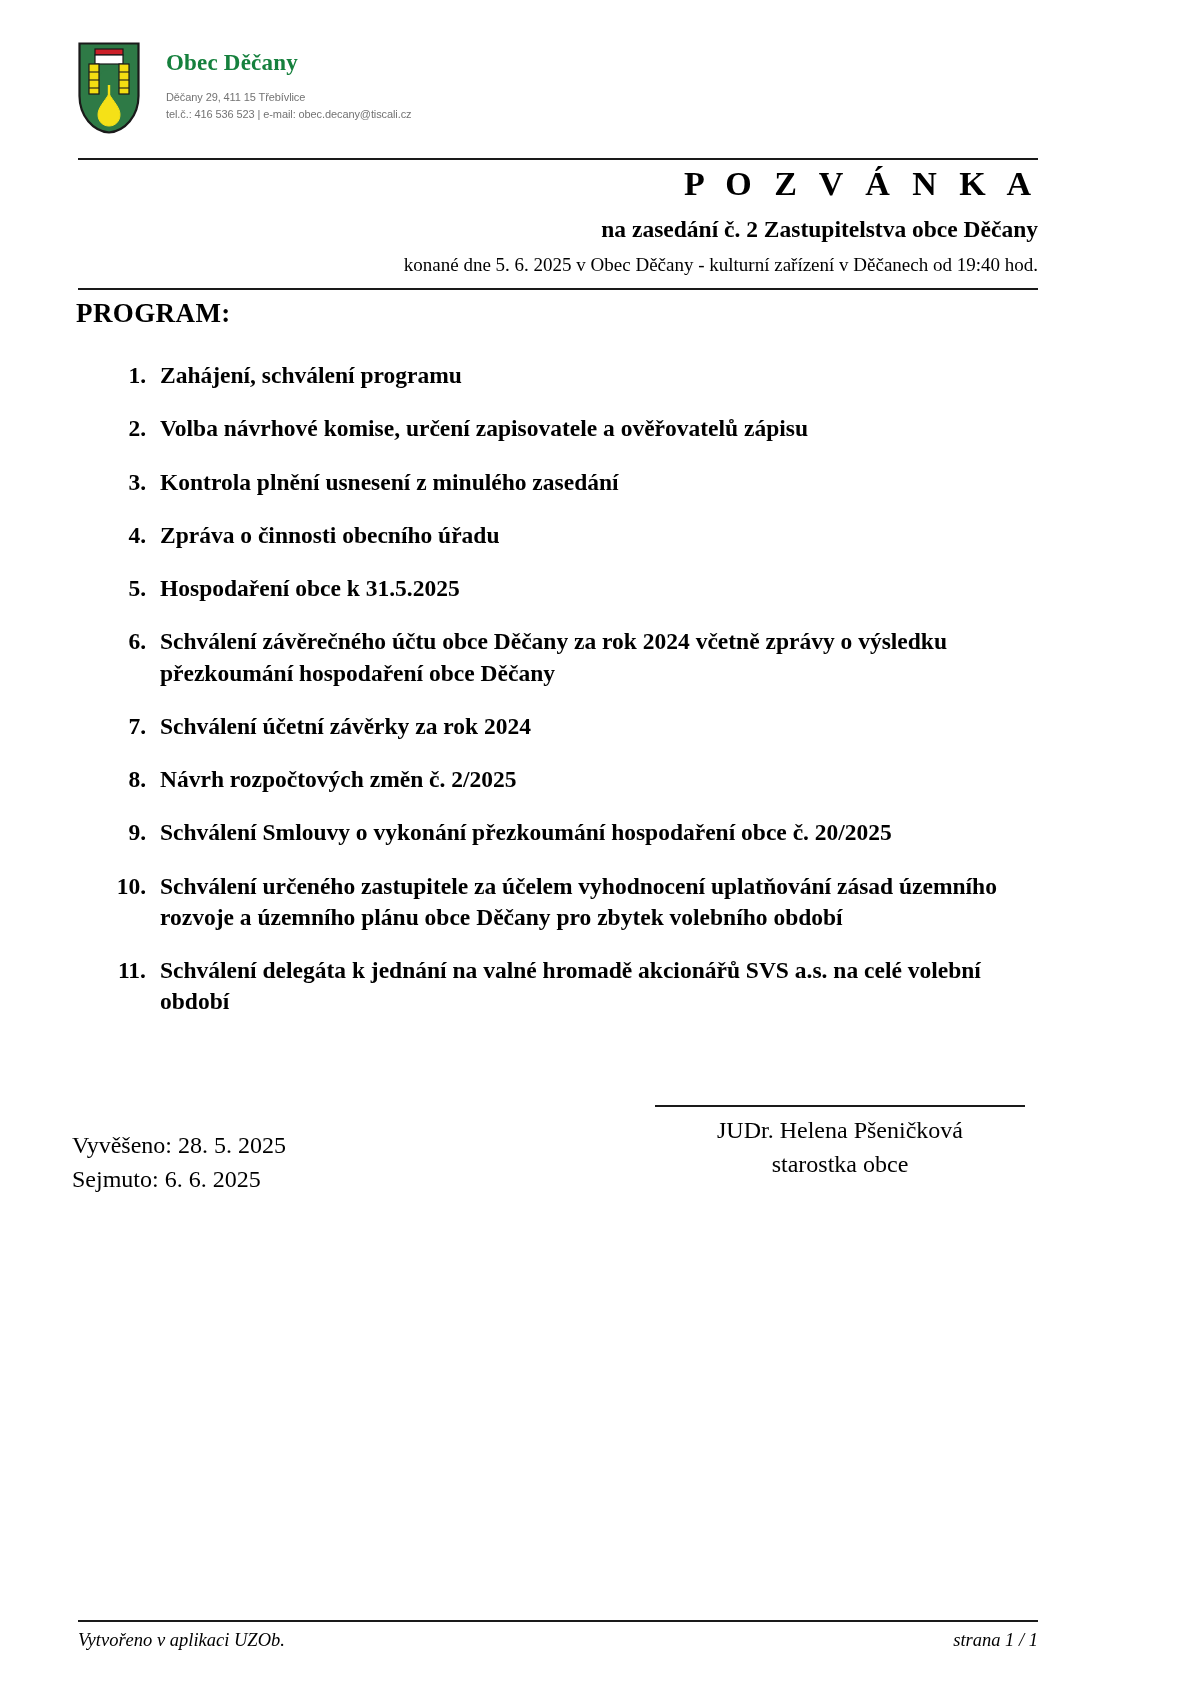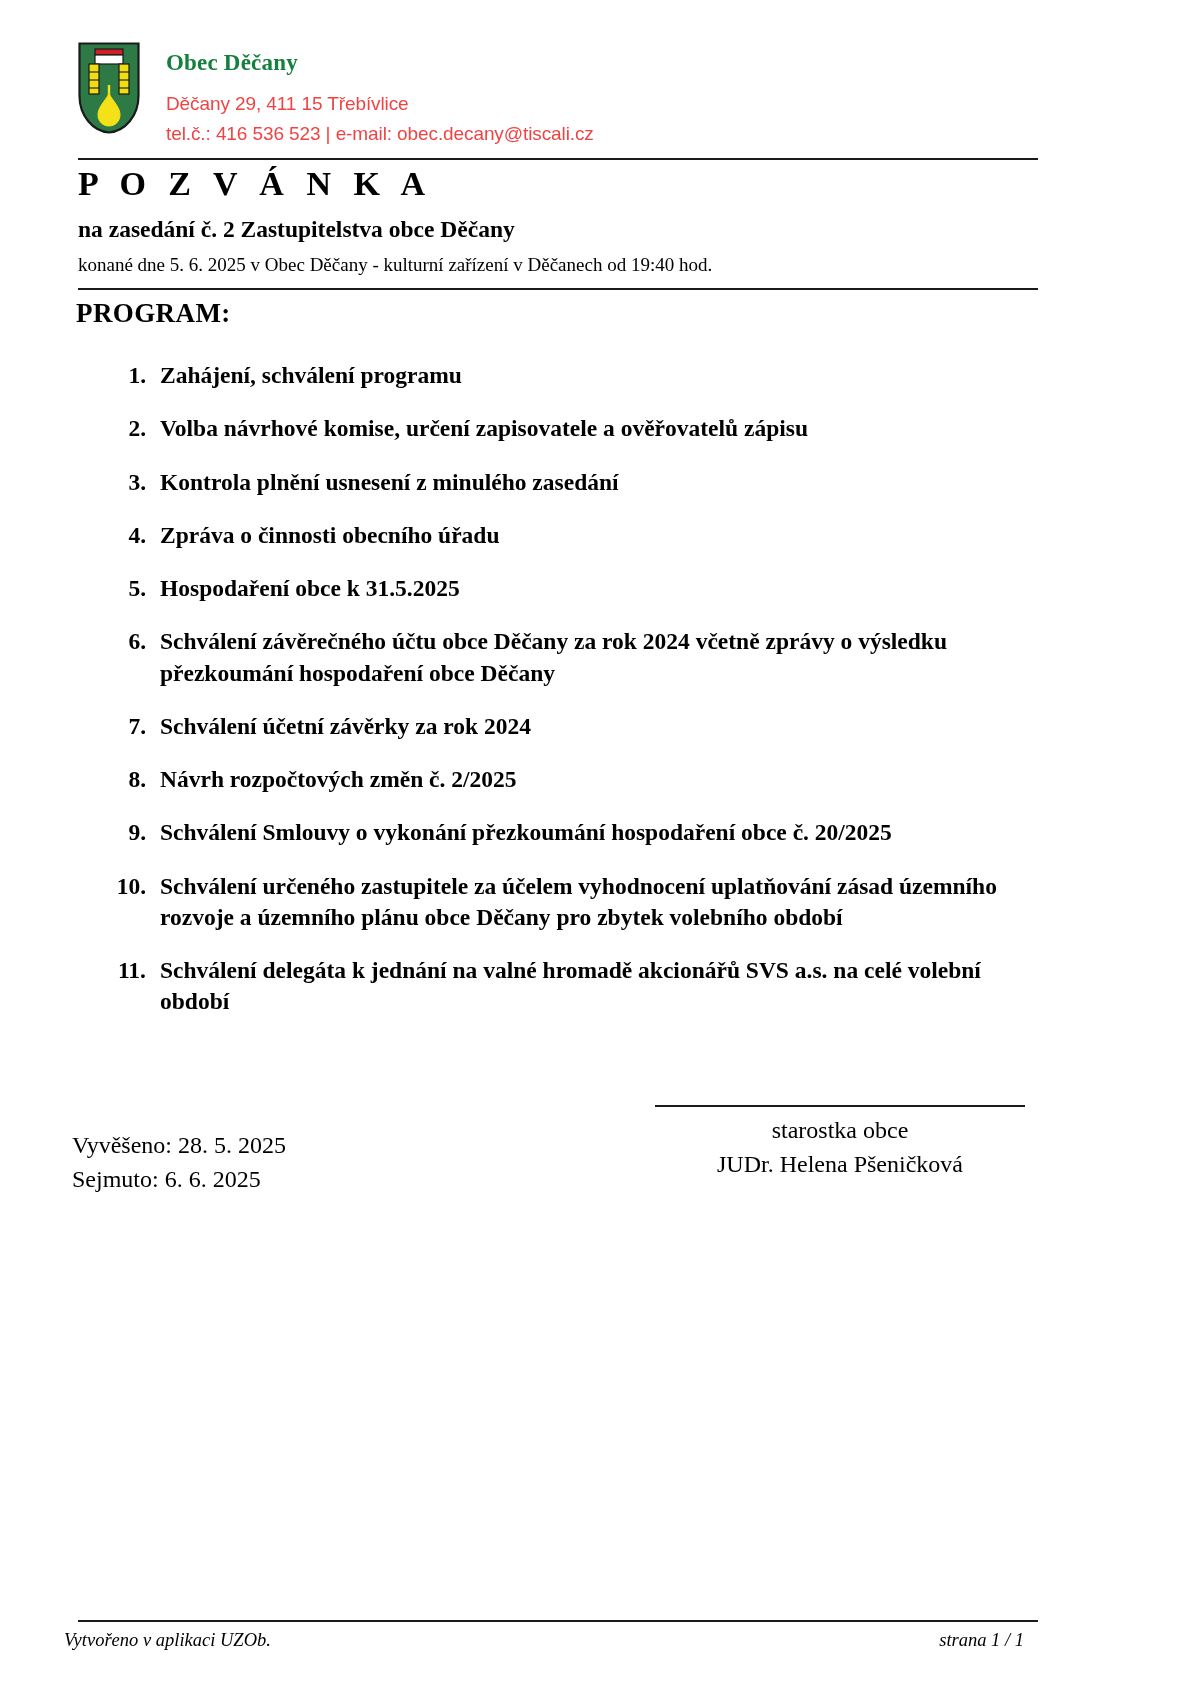--- a/index.html
+++ b/index.html
@@ -46,22 +46,22 @@
     font-family: "Liberation Serif", serif;
     font-weight: bold;
     font-size: 23px;
     letter-spacing: 0.2px;
     color: #15803d;
     line-height: 1.1;
     margin-bottom: 14px;
   }
   .org-line {
     font-family: "Liberation Sans", sans-serif;
-    font-size: 19px;
-    color: #ef4444;
+    font-size: 11px;
+    color: #737373;
     line-height: 1.55;
     letter-spacing: -0.1px;
   }
 
   
   .rule {
     position: absolute;
     left: 78px;
     width: 960px;
     border-top: 2.6px solid #1a1a1a;
@@ -75,21 +75,21 @@
     width: 960px;
     border-top: 2.2px solid #1a1a1a;
   }
 
   
   .title-block {
     position: absolute;
     left: 78px;
     top: 163px;
     width: 960px;
-    text-align: left;
+    text-align: right;
   }
   .doc-title {
     font-family: "Liberation Serif", serif;
     font-weight: bold;
     font-size: 34px;
     letter-spacing: 7px;
     line-height: 1.25;
     margin: 0 0 8px 0;
   }
   .doc-subtitle {
@@ -165,21 +165,21 @@
   }
   .sign-line {
     border-top: 2.2px solid #1a1a1a;
     width: 370px;
     margin: 0 0 6px 0;
   }
 
   
   .footer {
     position: absolute;
-    left: 64px;
+    left: 78px;
     top: 1630px;
     width: 960px;
     display: flex;
     justify-content: space-between;
     align-items: baseline;
     font-family: "Liberation Serif", serif;
     font-style: italic;
     font-size: 18.5px;
   }
 </style>
@@ -280,22 +280,22 @@
     </div>
   </div>
 
   <div class="posted-block">
     <div>Vyvěšeno: 28. 5. 2025</div>
     <div>Sejmuto: 6. 6. 2025</div>
   </div>
 
   <div class="sign-block">
     <div class="sign-line"></div>
+    <div>JUDr. Helena Pšeničková</div>
     <div>starostka obce</div>
-    <div>JUDr. Helena Pšeničková</div>
   </div>
 
   <div class="rule-footer"></div>
   <div class="footer">
     <span>Vytvořeno v aplikaci UZOb.</span>
     <span>strana 1 / 1</span>
   </div>
 
 </div>
 

